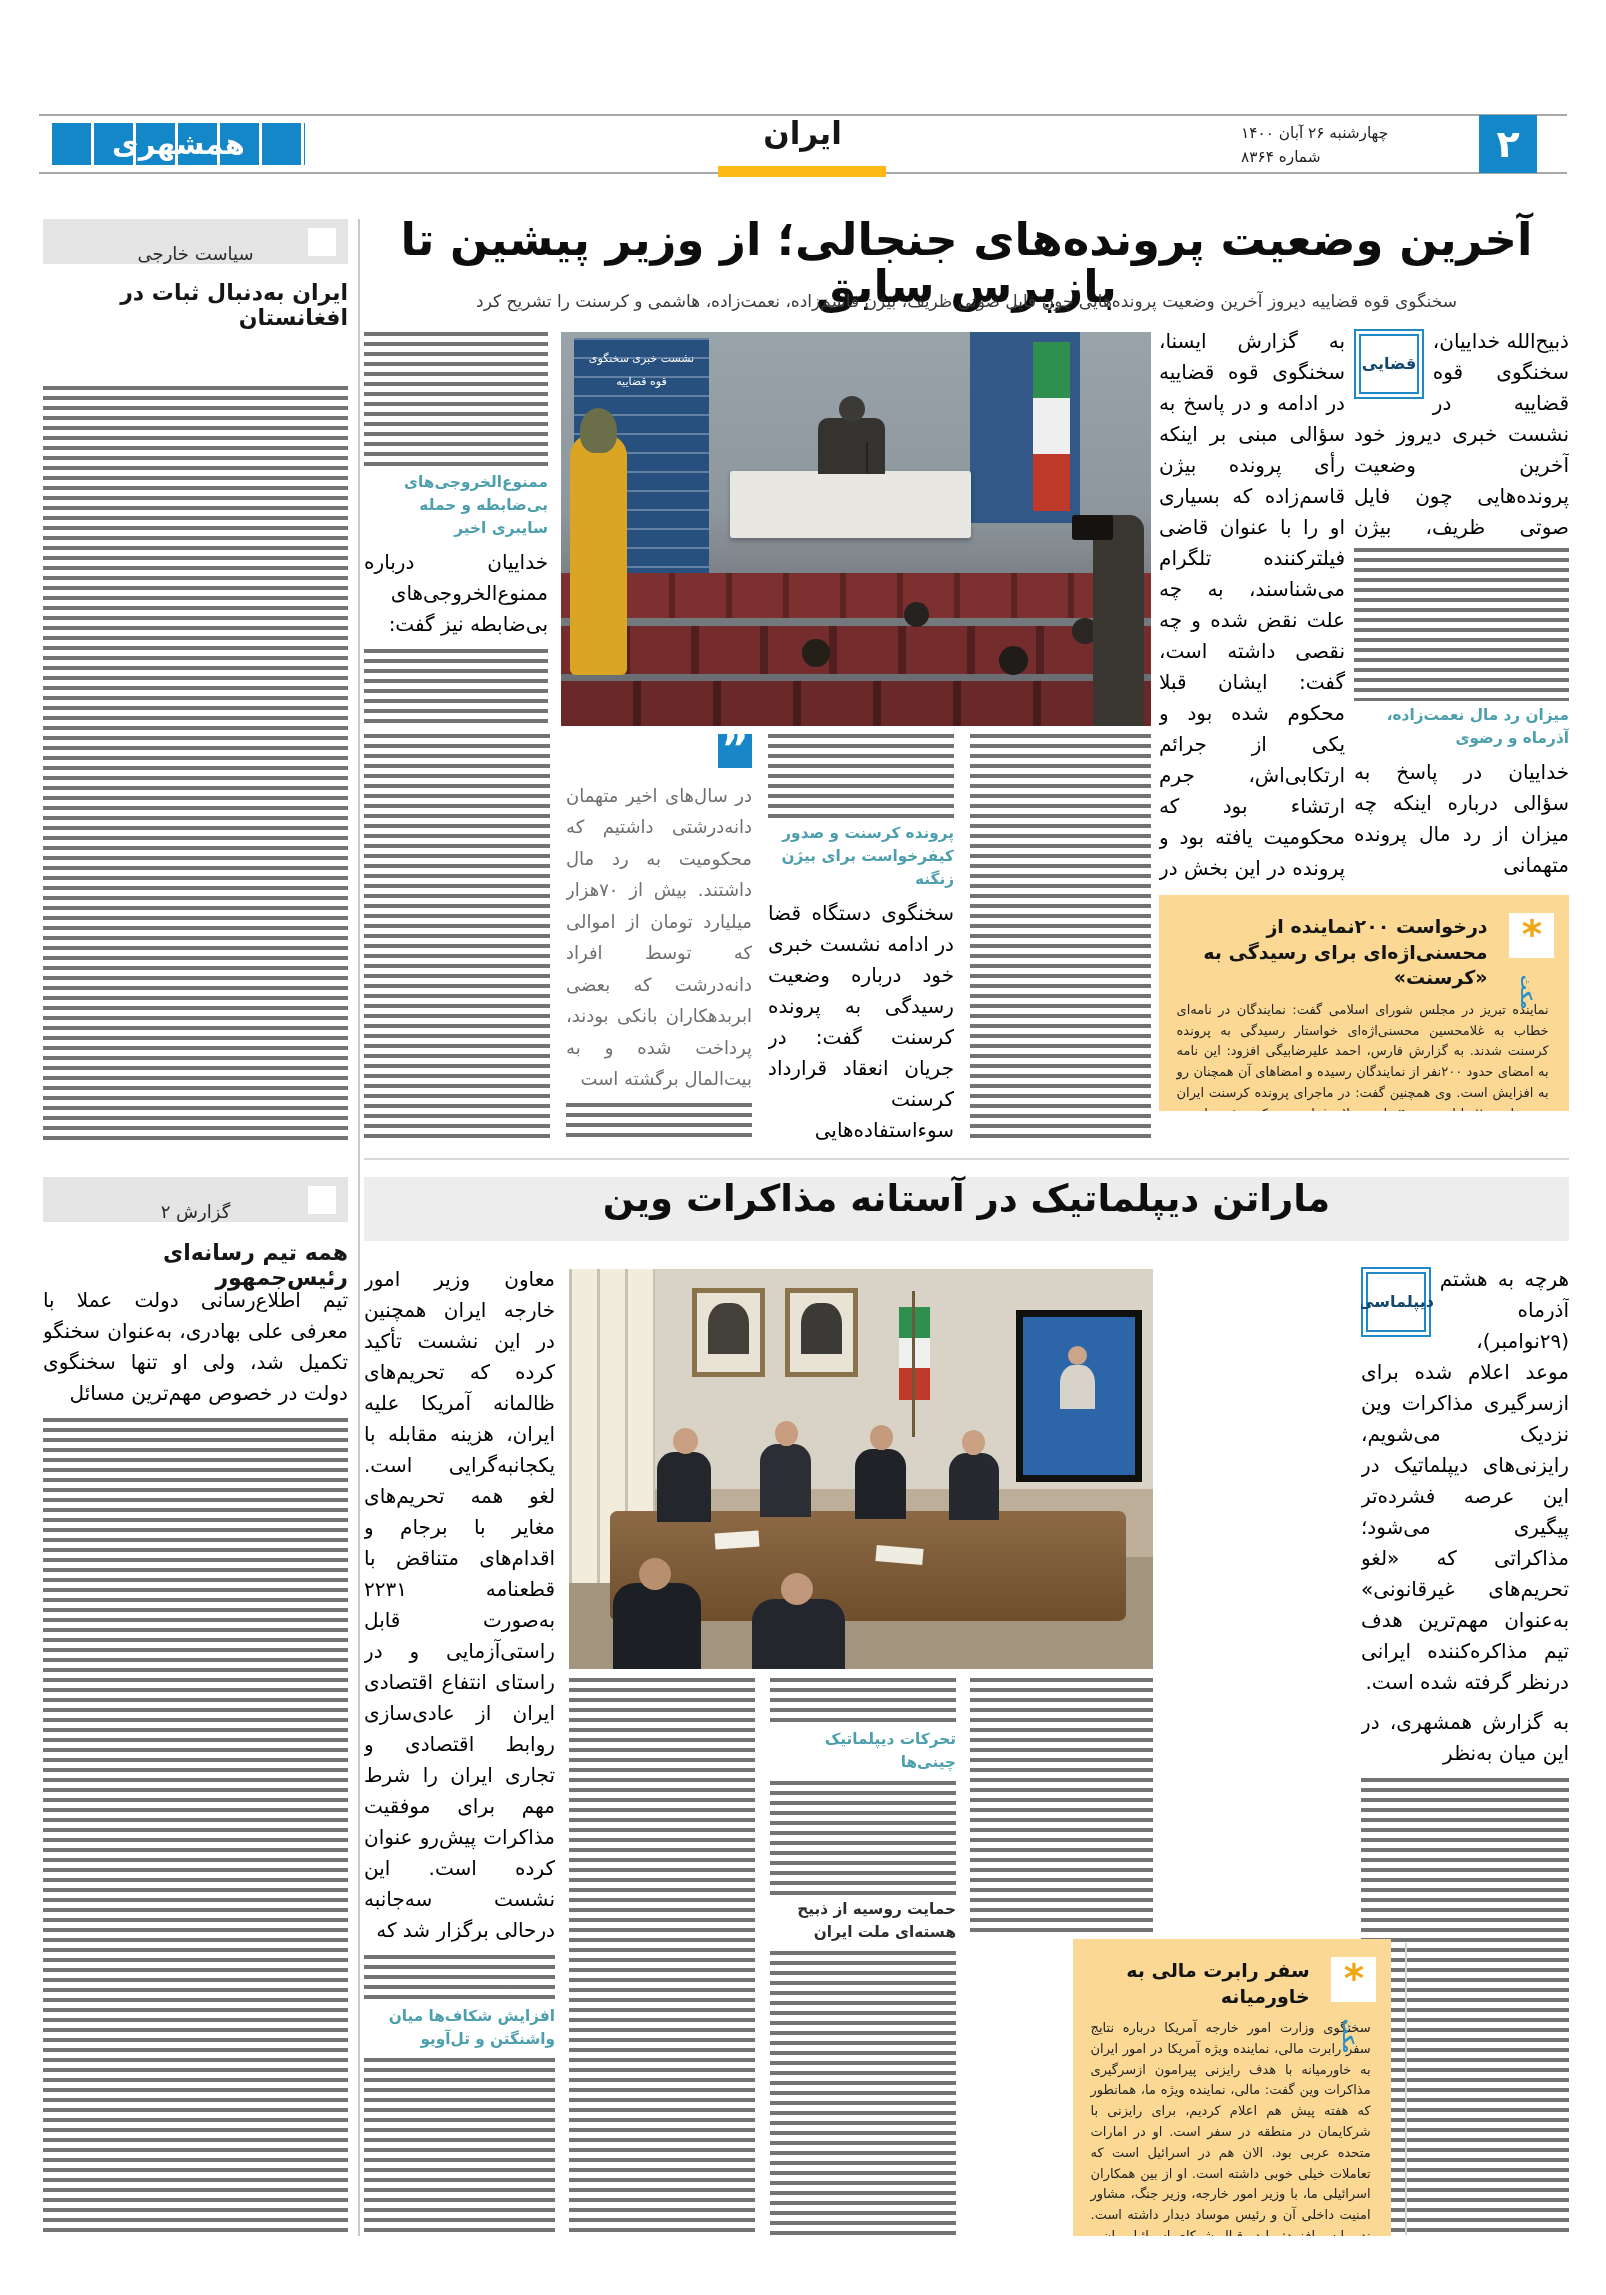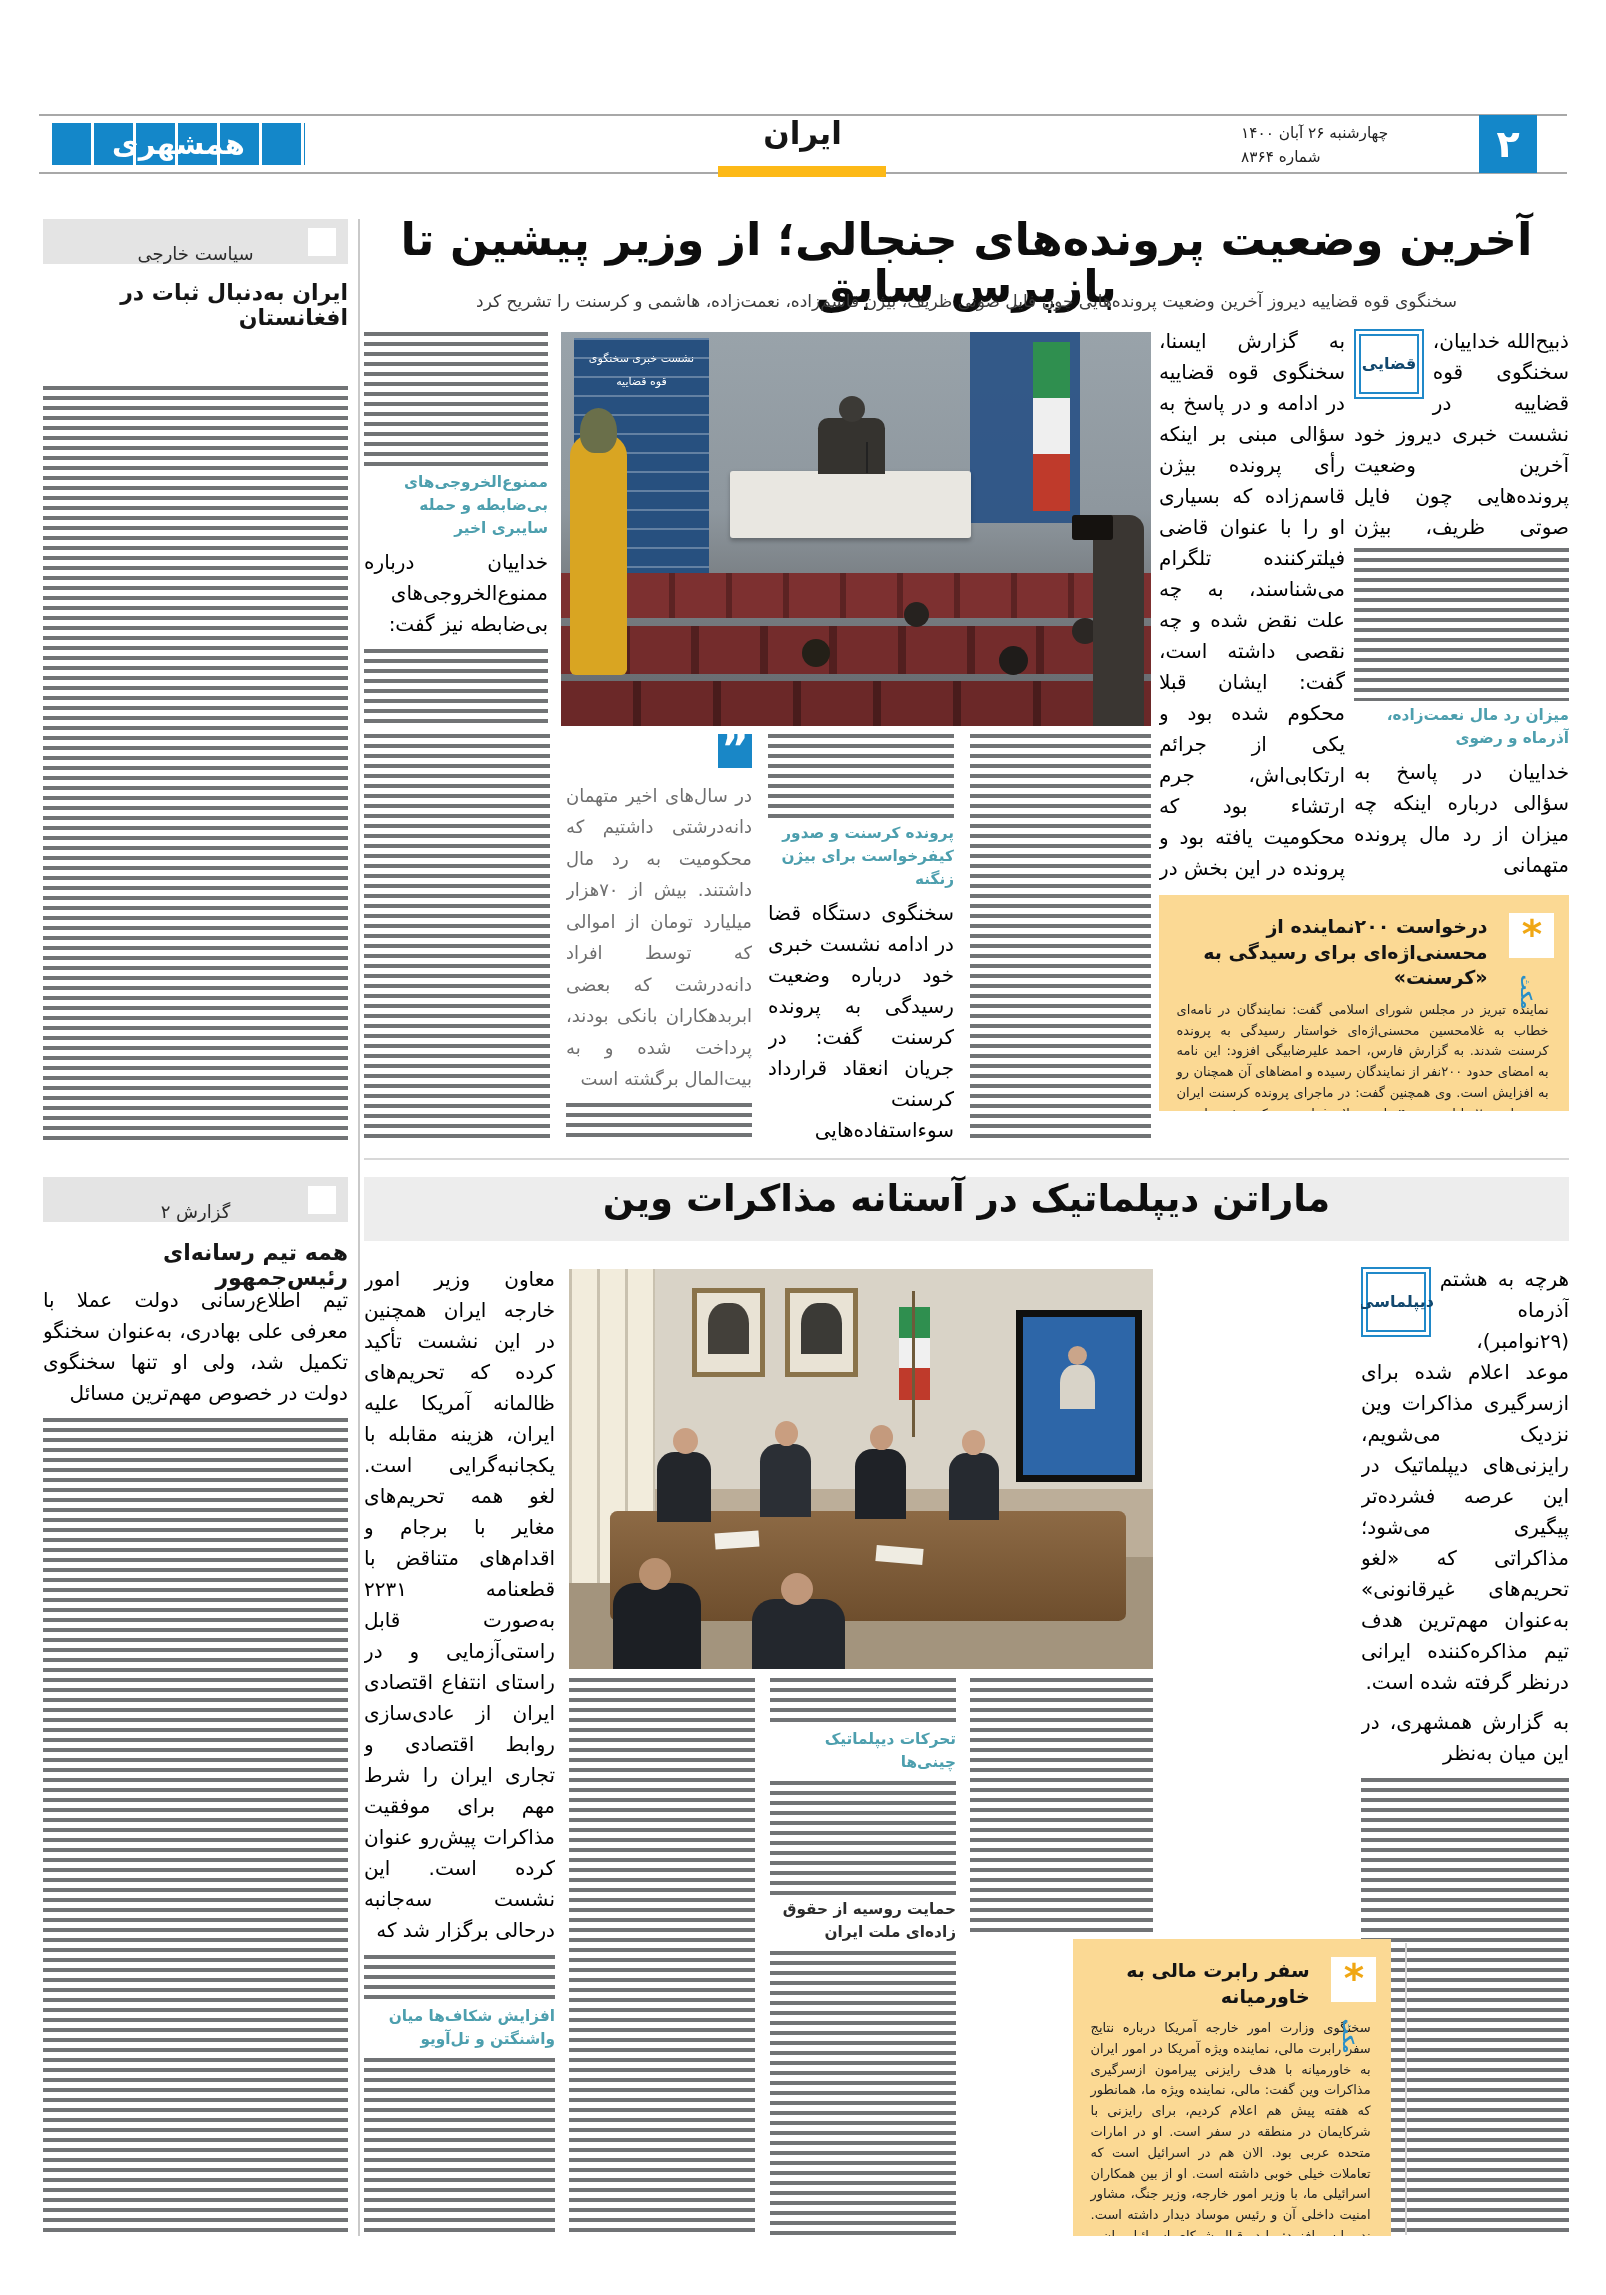--- a/index.html
+++ b/index.html
@@ -233,21 +233,21 @@
   </div>
 
   <div class="col" style="left:971px;top:1678px;width:183px;height:254px;">
     <div class="fill grow"></div>
   </div>
 
   <div class="col" style="left:771px;top:1678px;width:186px;height:557px;">
     <div class="fill seg" style="height:47px;"></div>
     <div class="subhead">تحرکات دیپلماتیک چینی‌ها</div>
     <div class="fill seg" style="height:114px;"></div>
-    <div class="subhead dark">حمایت روسیه از حقوق زاده‌ای ملت ایران</div>
+    <div class="subhead dark">حمایت روسیه از ذبیح هسته‌ای ملت ایران</div>
     <div class="fill grow"></div>
   </div>
 
   <div class="col" style="left:570px;top:1678px;width:186px;height:557px;">
     <div class="fill grow"></div>
   </div>
 
   <div class="ybox" style="left:1074px;top:1939px;width:318px;height:297px;">
     <div class="tag">*</div>
     <div class="mim">مکث</div>

